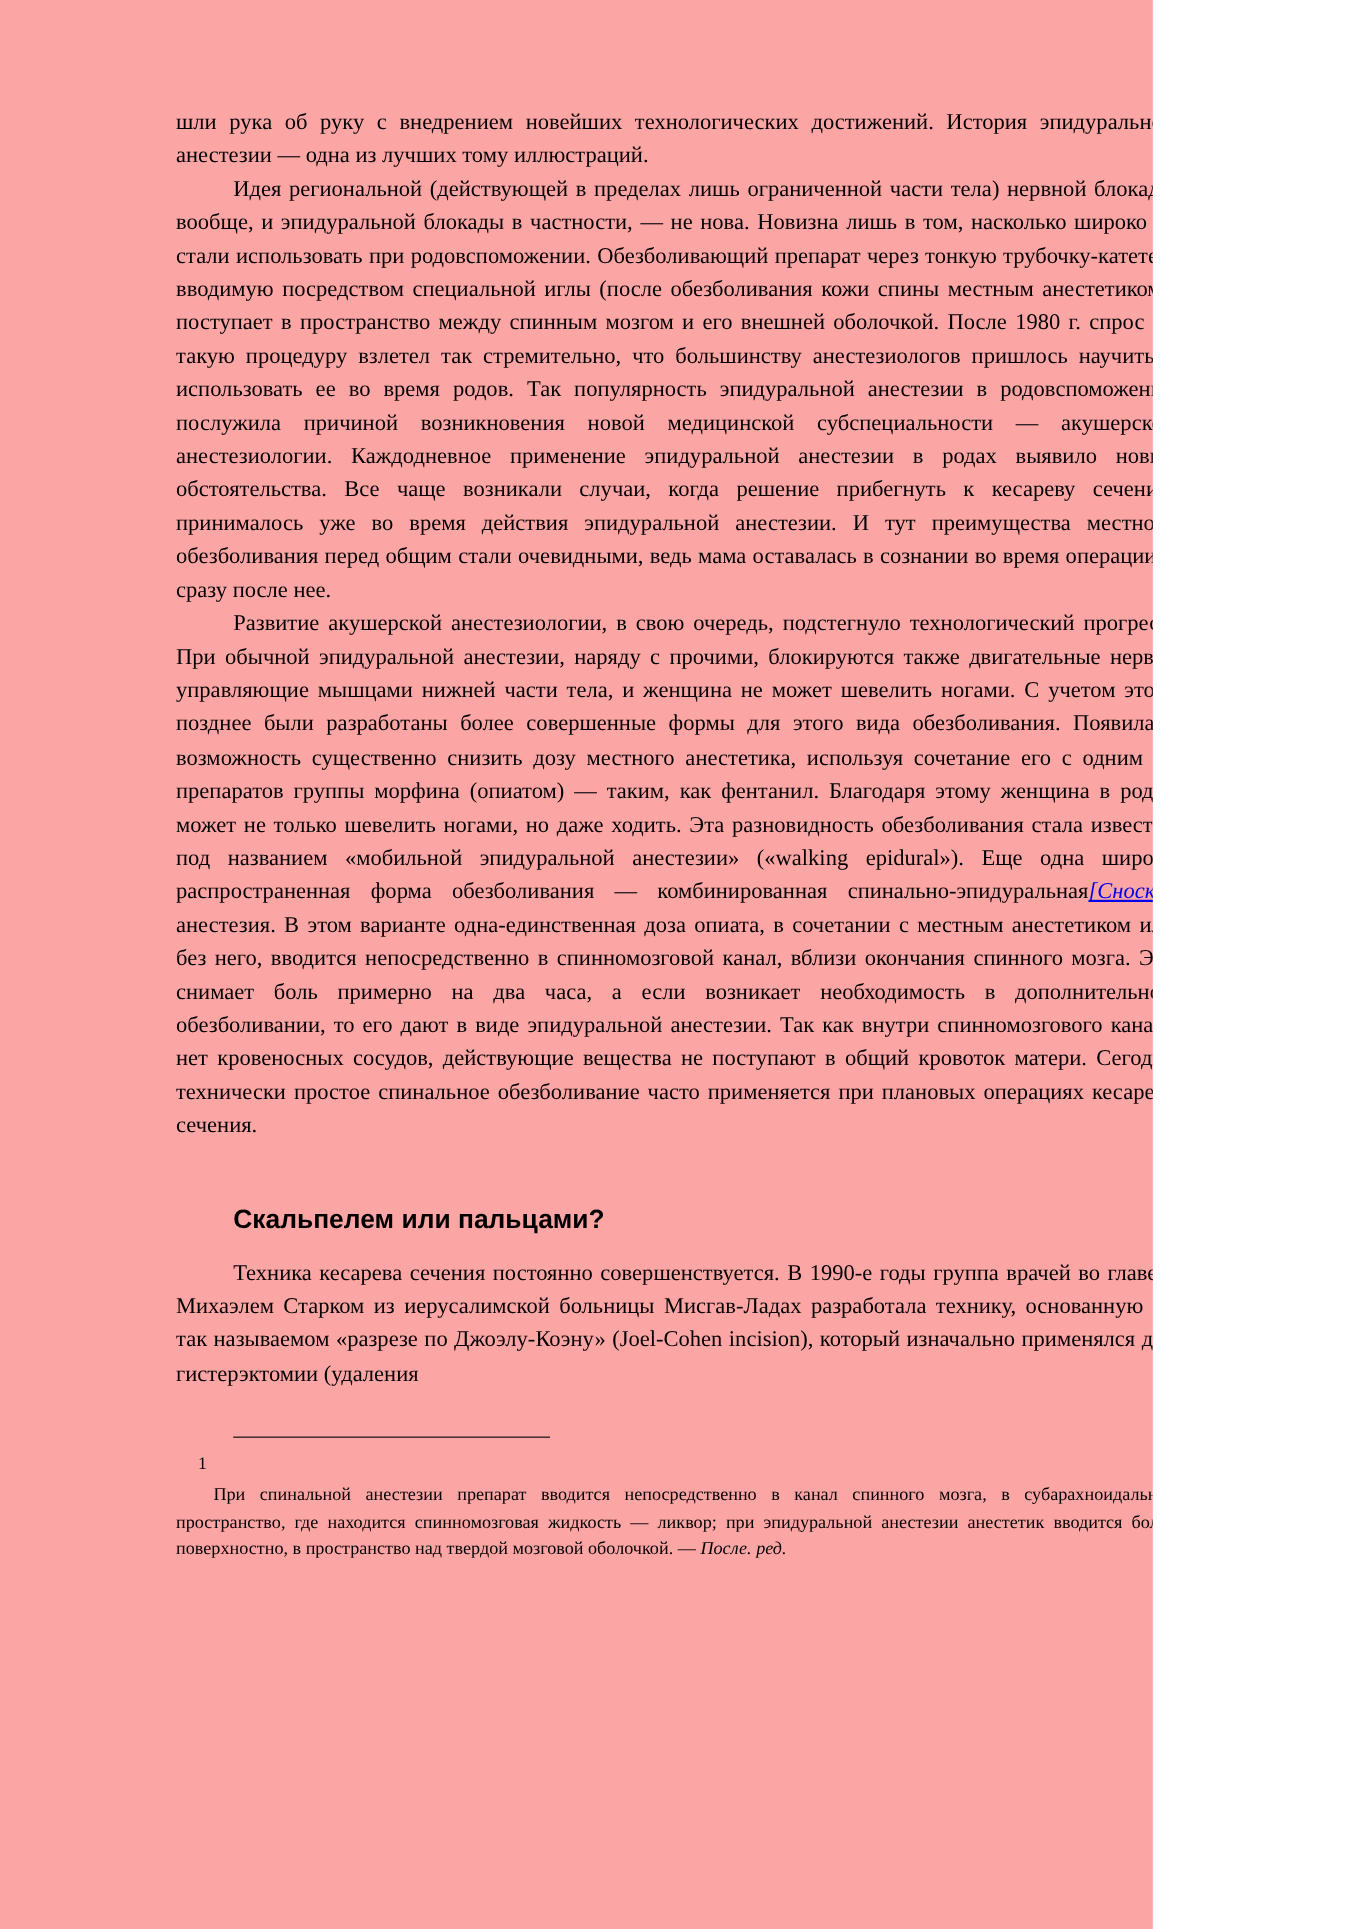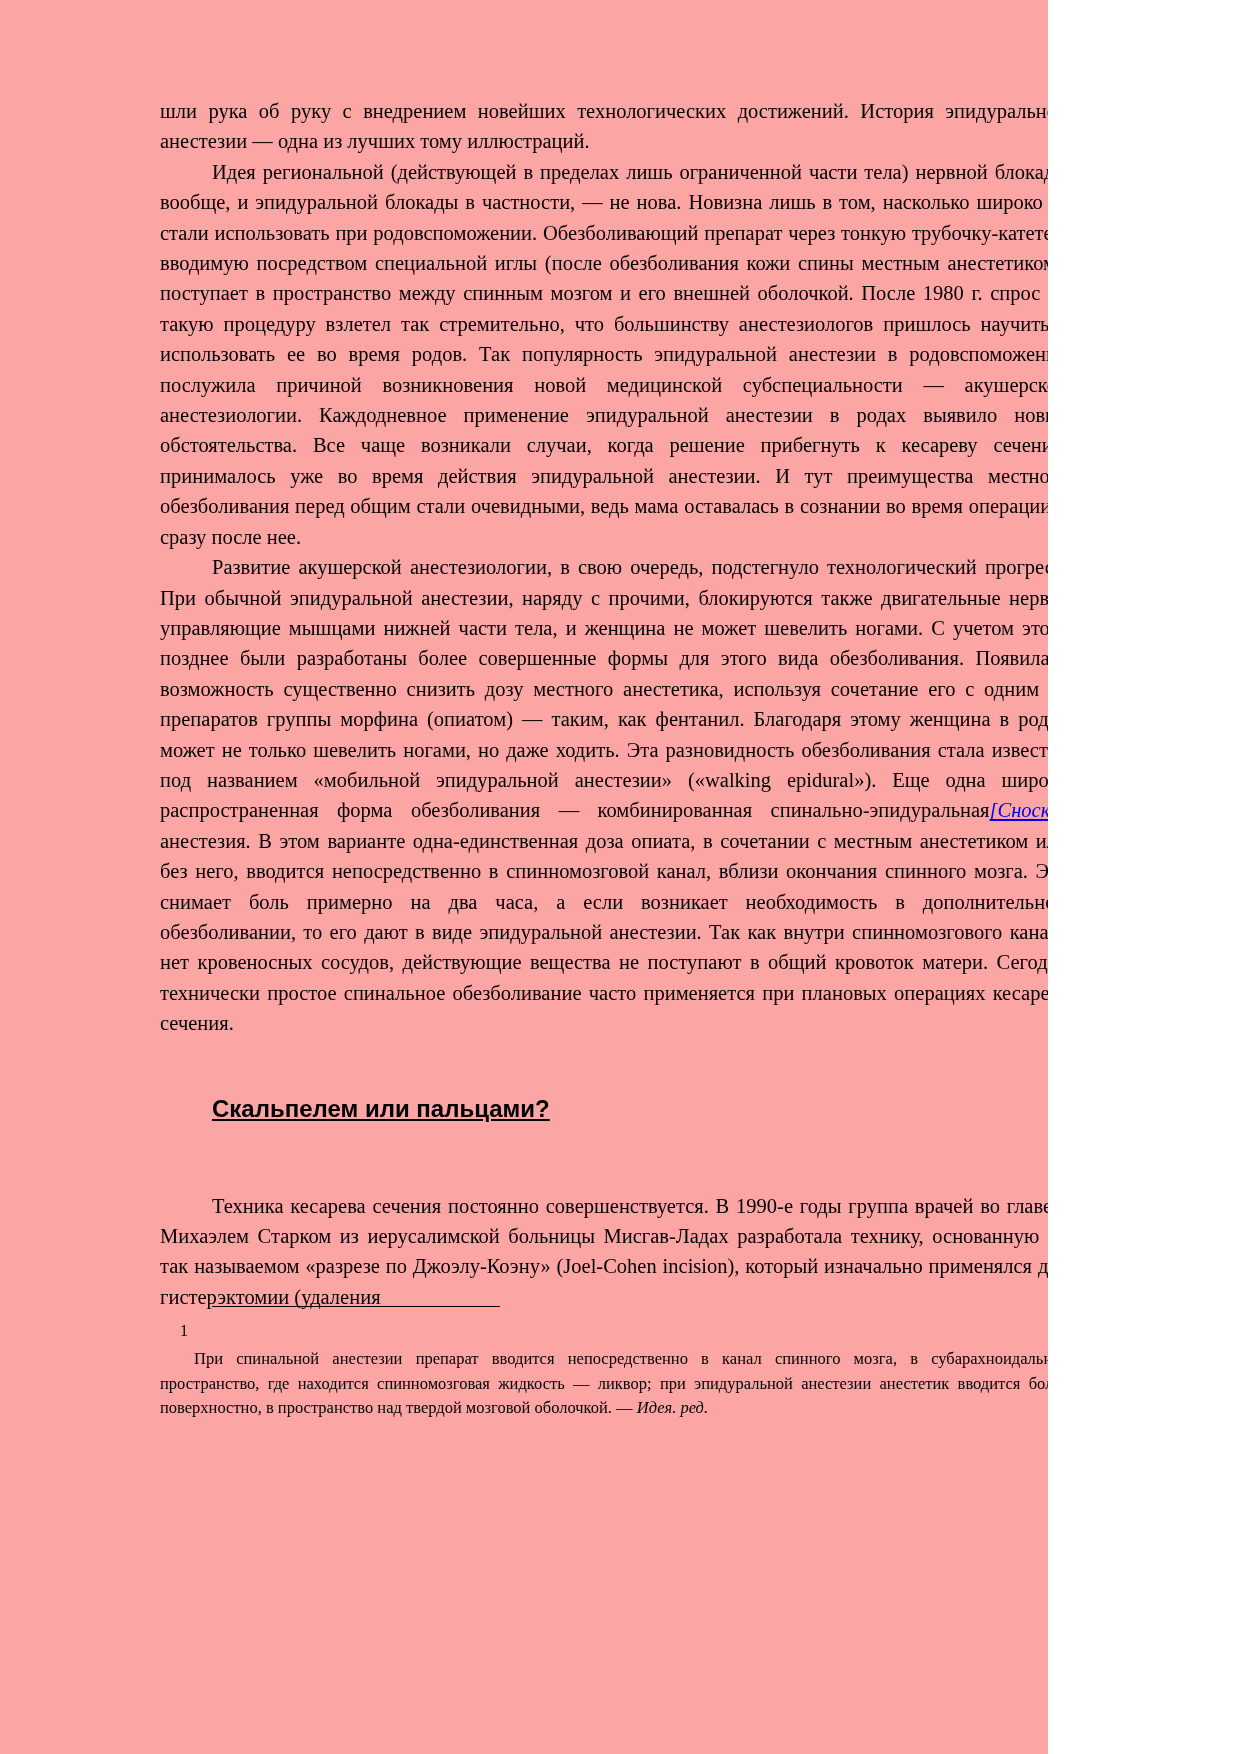--- a/index.html
+++ b/index.html
@@ -45,23 +45,22 @@
     font-family: "Liberation Sans", "DejaVu Sans", sans-serif;
     font-size: 24px;
     font-weight: bold;
     color: #000000;
     margin: 0;
     padding: 0;
     letter-spacing: 0px;
   }
   .heading-block {
     margin-top: 56px;
-    margin-bottom: 68px;
+    margin-bottom: 20px;
     padding-left: 52px;
-    text-decoration: underline;
   }
   .footnote-area {
     position: absolute;
     left: 160px;
     top: 1306px;
     width: 908px;
   }
   .footnote-rule {
     width: 288px;
     height: 0;
@@ -112,17 +111,17 @@
     </div>
 
     <p class="body-par indent">Техника кесарева сечения постоянно совершенствуется. В 1990-е годы группа врачей во главе с Михаэлем Старком из иерусалимской больницы Мисгав-Ладах разработала технику, основанную на так называемом «разрезе по Джоэлу-Коэну» (Joel-Cohen incision), который изначально применялся для гистерэктомии (удаления</p>
 
   </div>
 
   <div class="footnote-area" id="footnote-1">
     <div class="footnote-rule"></div>
     <div class="footnote-marker">1</div>
     <p class="footnote-par indent">
-      <span>При спинальной анестезии препарат вводится непосредственно в канал спинного мозга, в субарахноидальное пространство, где находится спинномозговая жидкость — ликвор; при эпидуральной анестезии анестетик вводится более поверхностно, в пространство над твердой мозговой оболочкой. — </span><span class="footnote-sig">Идея. ред.</span>
+      <span>При спинальной анестезии препарат вводится непосредственно в канал спинного мозга, в субарахноидальное пространство, где находится спинномозговая жидкость — ликвор; при эпидуральной анестезии анестетик вводится более поверхностно, в пространство над твердой мозговой оболочкой. — </span><span class="footnote-sig">После. ред.</span>
     </p>
   </div>
 
 </div>
 
 </body></html>

